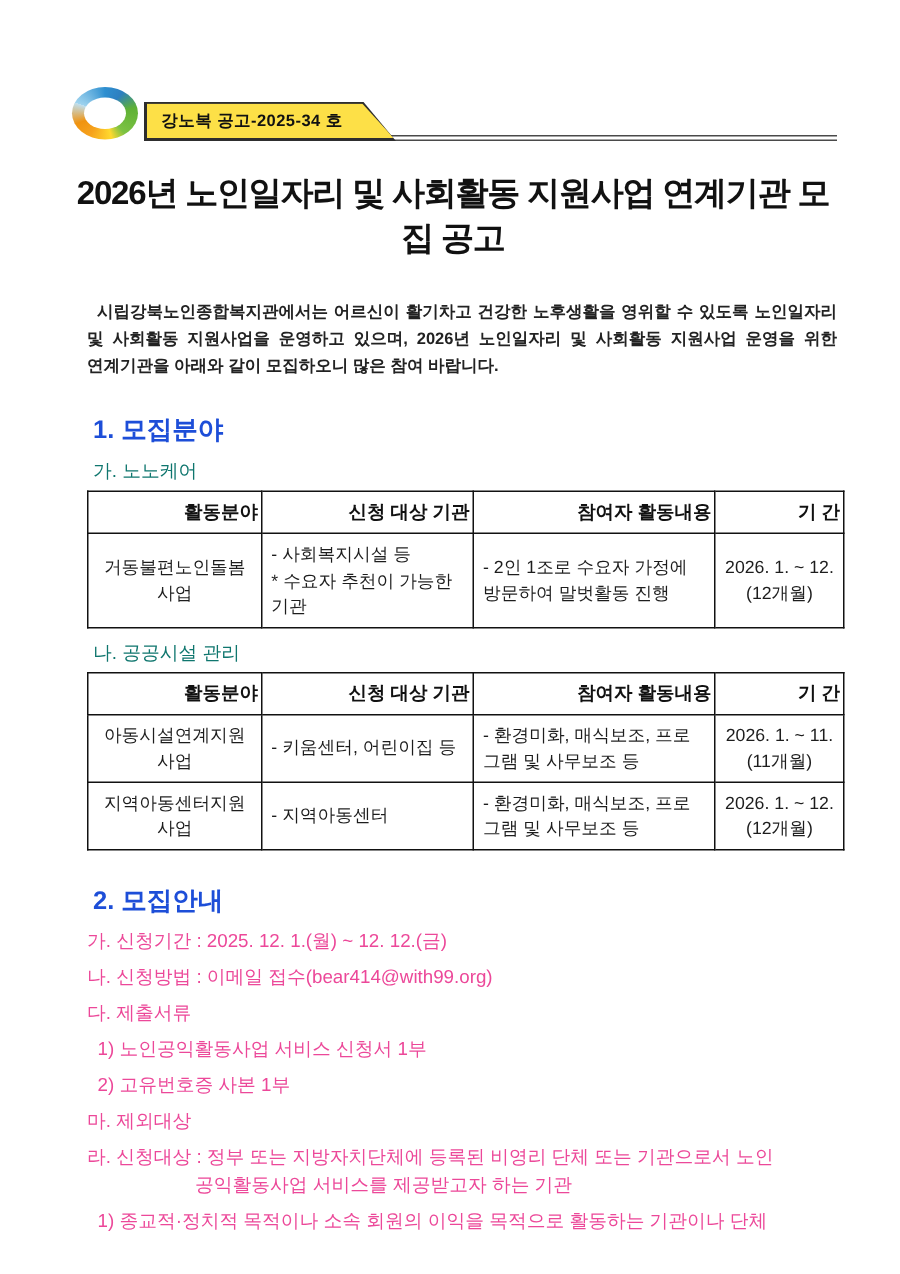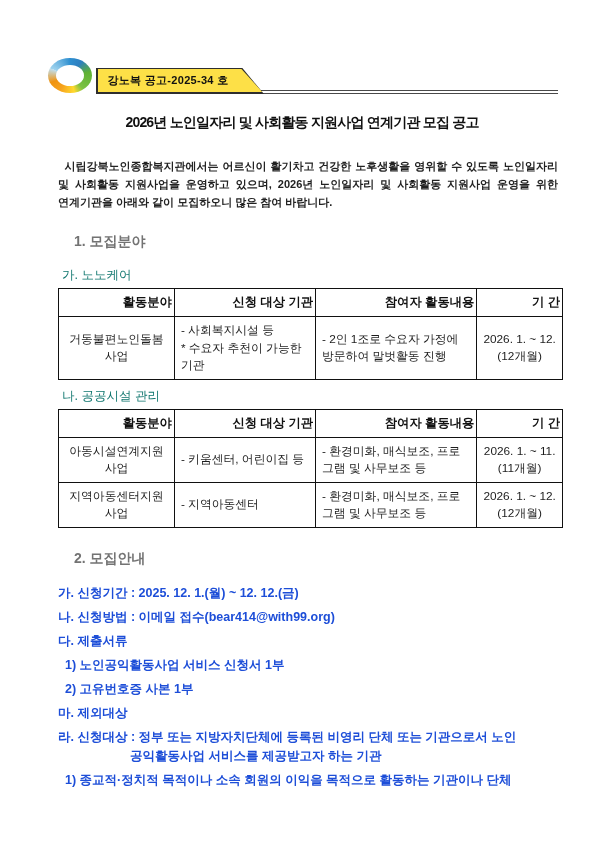--- a/index.html
+++ b/index.html
@@ -27,51 +27,51 @@
     padding:1.5px 1.5px 2px 1.5px;
   }
   .tab-inner{
     background:#fde047;clip-path:polygon(0 0,calc(100% - 21px) 0,100% 100%,0 100%);
     padding:4px 34px 4px 10px;font-size:11px;font-weight:bold;letter-spacing:0.3px;color:#111;
     white-space:nowrap;
   }
 
   
   h1.title{
-    margin:20px 0 0 0;text-align:center;font-size:14px;font-weight:800;
+    margin:20px 0 0 0;text-align:center;font-size:22px;font-weight:800;
     letter-spacing:-0.8px;color:#111;
   }
 
   
   p.intro{
     margin:26px 2px 0 14px;font-size:11px;line-height:1.62;text-align:justify;
     text-indent:0.6em;color:#222;word-break:keep-all;font-weight:bold;
   }
 
   
-  h2.sec{margin:16px;font-size:14px;font-weight:bold;color:#737373;}
+  h2.sec{margin:4px;font-size:17px;font-weight:bold;color:#1d4ed8;}
   .sec1{margin-top:22px;margin-left:14px;}
   .tbl-label{margin:8px 0 4px 4px;font-size:12.5px;color:#0f766e;}
   table.rec{border-collapse:collapse;width:505px;table-layout:fixed;}
   table.rec th,table.rec td{border:1px solid #111;}
   table.rec{border:1.6px solid #111;}
   table.rec th{
     font-size:12.3px;font-weight:bold;padding:5px 2px;text-align:right;background:#fff;color:#111;
   }
   table.rec td{
     font-size:11.8px;padding:5px 6px;vertical-align:middle;color:#1d1d1d;
     white-space:pre-line;line-height:1.45;
   }
   td.c-center{text-align:center;padding-left:2px;padding-right:2px;}
   td.c-left{text-align:left;}
 
   
   .sec2{margin-top:22px;margin-left:14px;}
   .notice{margin-top:6px;}
-  .n-item{font-size:12.5px;line-height:1.52;margin:0 0 5px 0;color:#1d4ed8;word-break:keep-all;font-weight:bold;}
+  .n-item{font-size:12.5px;line-height:1.52;margin:0 0 5px 0;color:#ec4899;word-break:keep-all;}
   .n-item.lv2{padding-left:7px;}
   .n-item.hang{padding-left:72px;text-indent:-72px;max-width:500px;}
 </style>
 </head>
 <body>
 
 <div class="page">
 
   <div class="hdr">
     <div class="logo">

